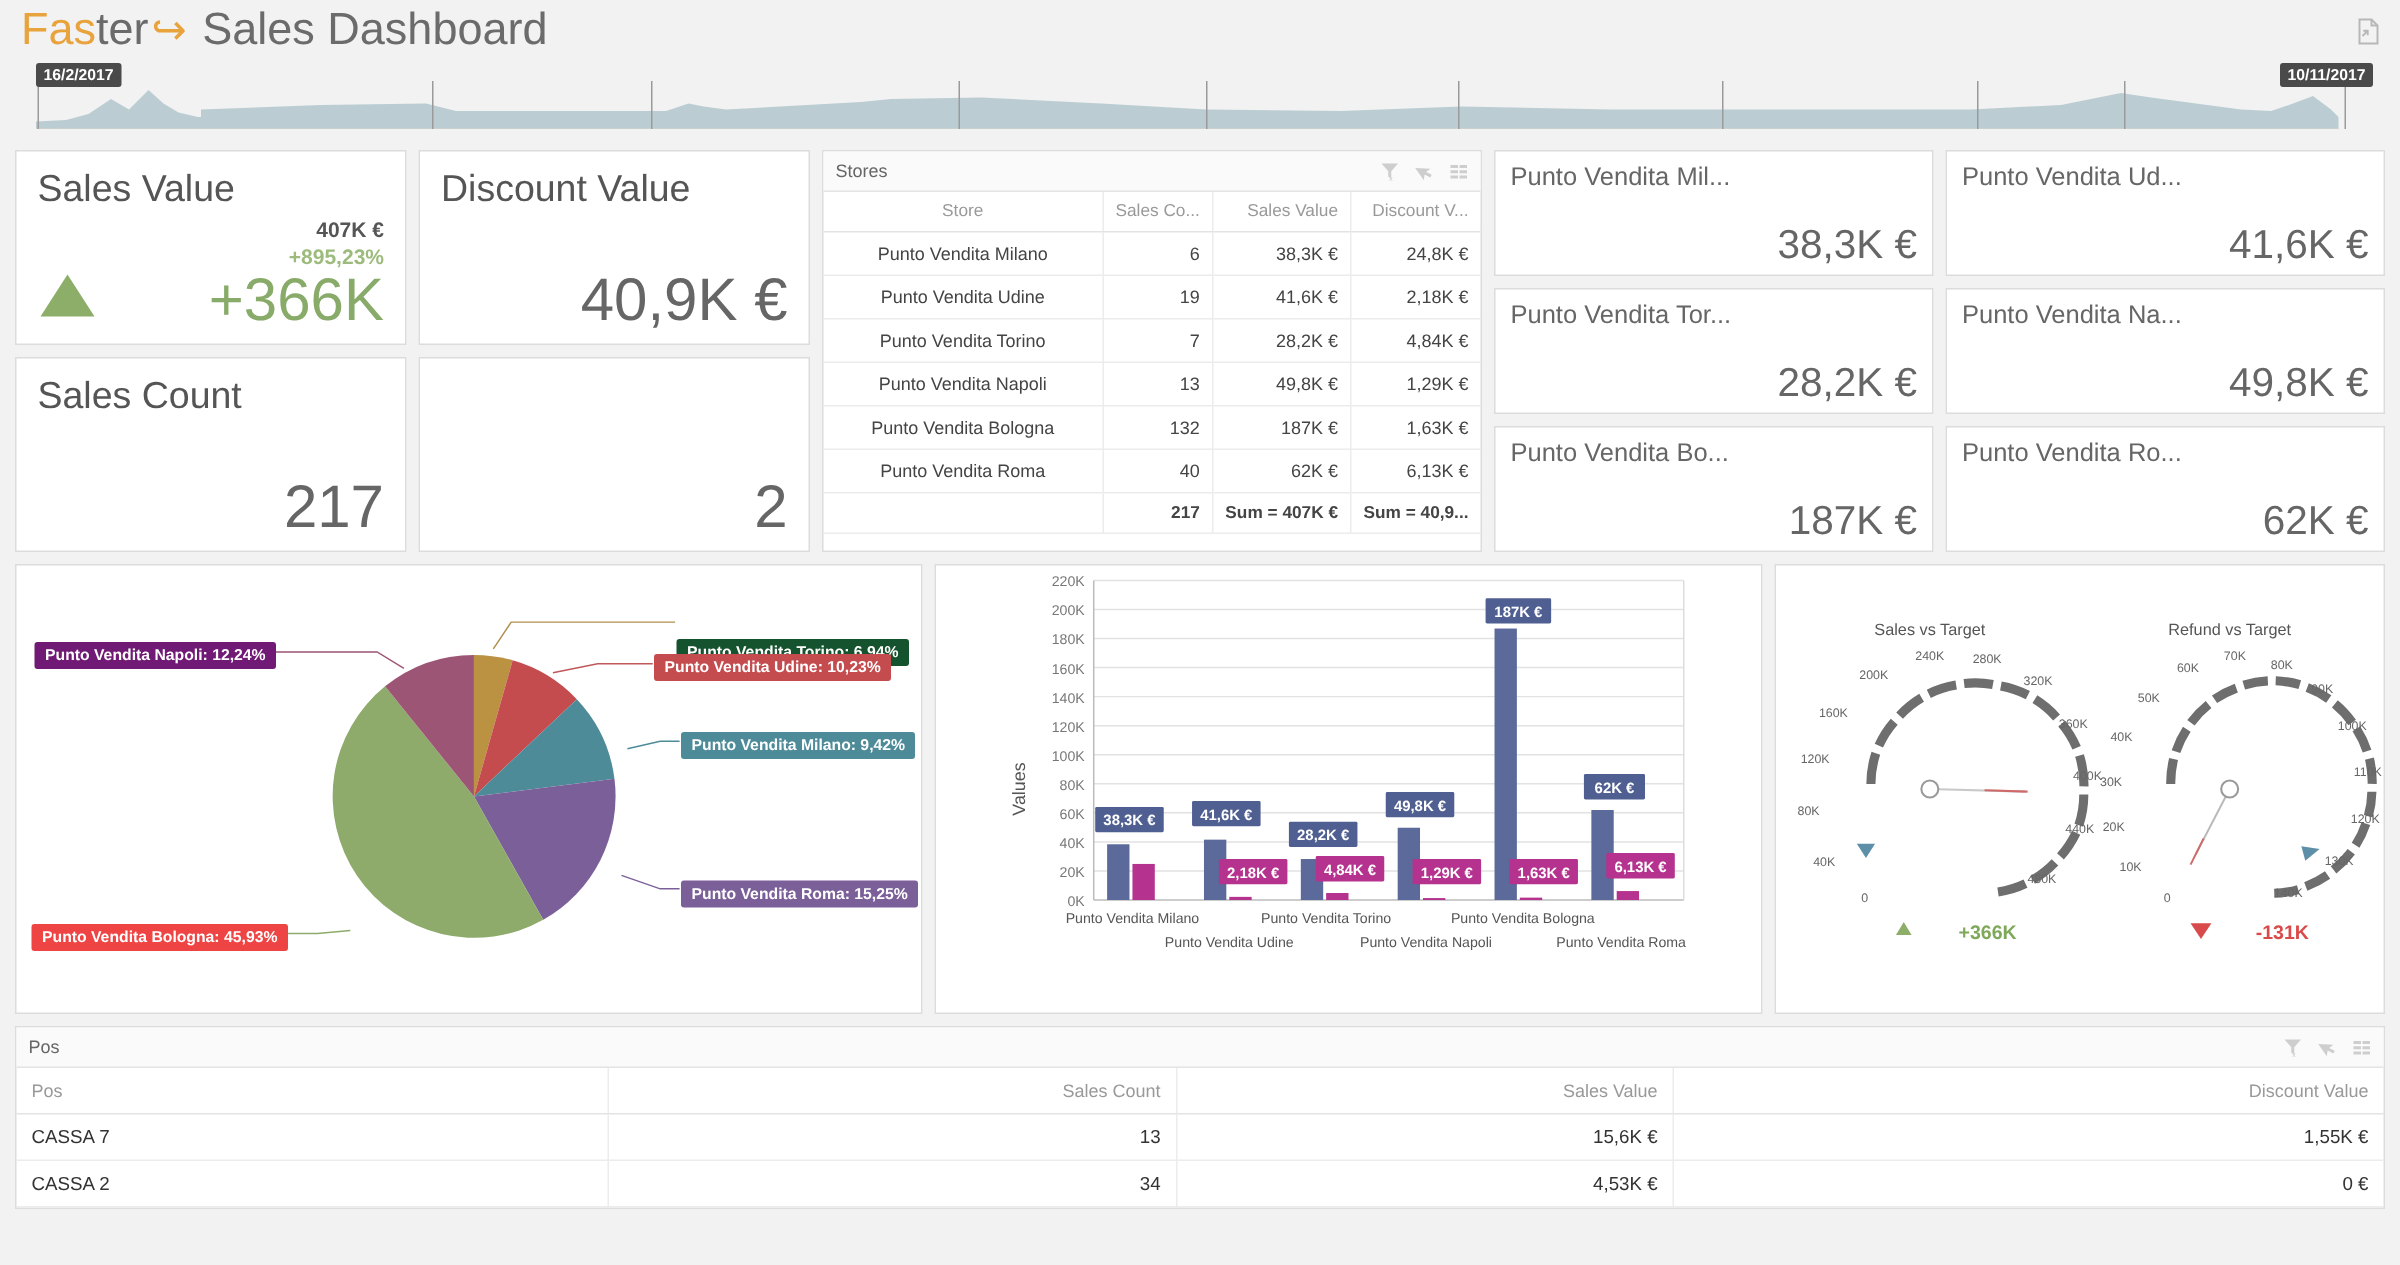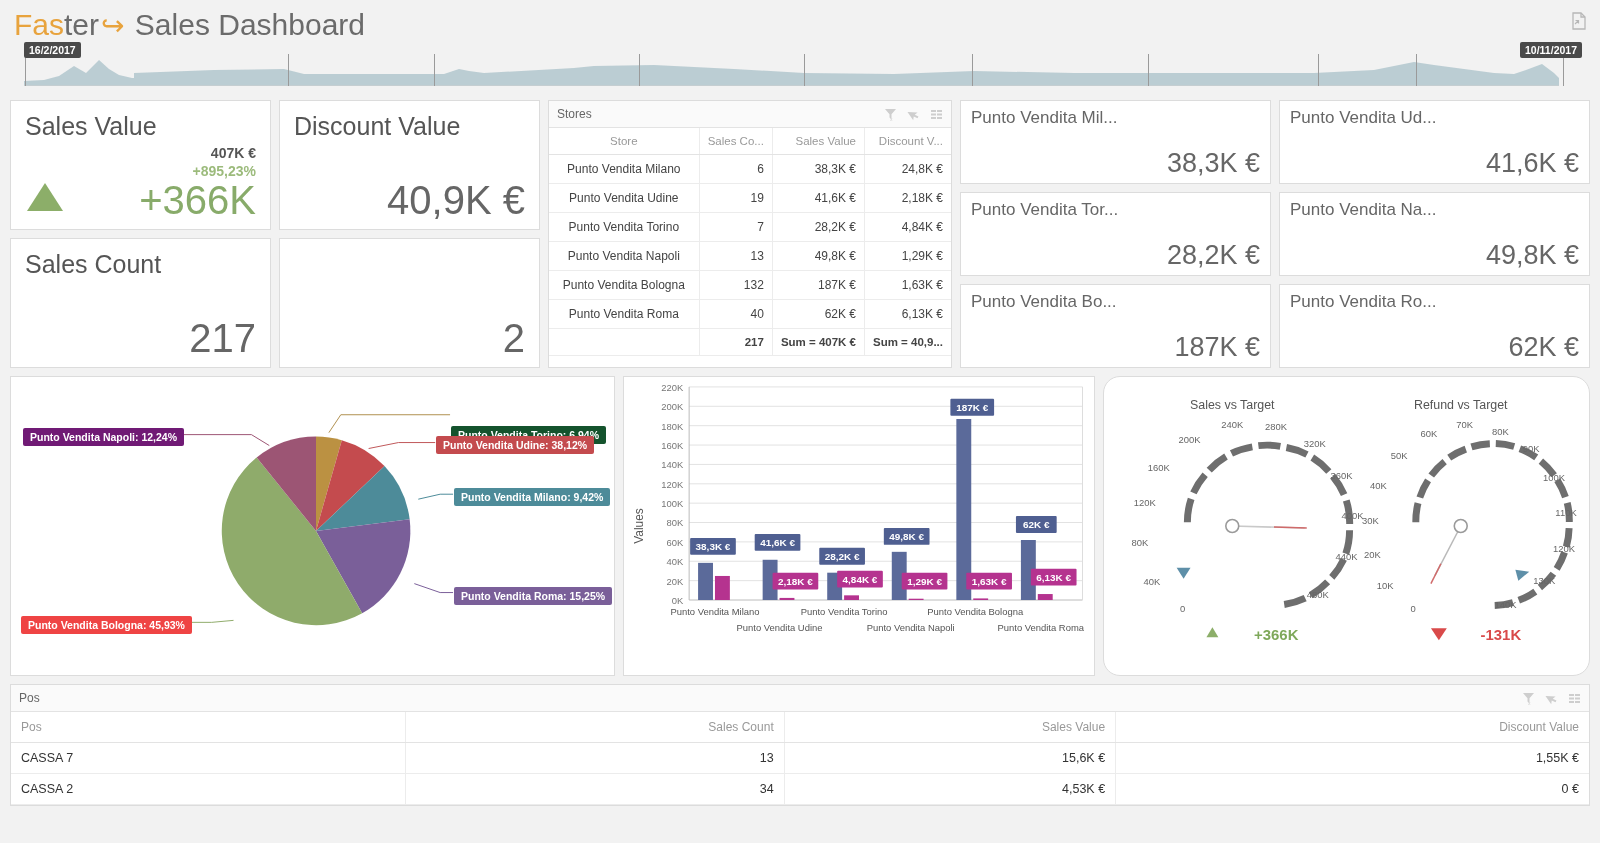--- a/index.html
+++ b/index.html
@@ -7,21 +7,21 @@
     width: 1600px; height: 843px;
     background: #f2f2f2;
     font-family: "Liberation Sans", sans-serif;
     color: #555;
     overflow: hidden;
     position: relative;
   }
 
   
   .header { height: 40px; position: relative; padding: 4px 0 0 14px; }
-  .brand { font-size: 30px; line-height: 42px; white-space: nowrap; }
+  .brand { font-size: 30px; line-height: 32px; white-space: nowrap; }
   .brand .f1 { color: #e8a33d; font-weight: 400; }
   .brand .f2 { color: #6b6b6b; font-weight: 400; }
   .brand .swoosh { color: #e8a33d; font-size: 28px; padding: 0 2px; }
   .brand .title { color: #6b6b6b; font-weight: 300; }
   .export-icon {
     position: absolute; right: 12px; top: 12px;
     width: 18px; height: 18px; opacity: .55; cursor: pointer;
   }
 
   
@@ -55,21 +55,21 @@
   .kpi-sub1 { position: absolute; right: 14px; top: 44px; font-size: 14px; font-weight: bold; color: #555; }
   .kpi-sub2 { position: absolute; right: 14px; top: 62px; font-size: 14px; font-weight: bold; color: #9cbb7c; }
   .kpi-tri {
     position: absolute; left: 16px; bottom: 18px;
     width: 0; height: 0; border-left: 18px solid transparent;
     border-right: 18px solid transparent; border-bottom: 28px solid #8cae69;
   }
 
   
   .stores-panel {
-    width: 404px; background: #fff; border: 1px solid #dcdcdc;
+    width: 440px; background: #fff; border: 1px solid #dcdcdc;
     display: flex; flex-direction: column;
   }
   .panel-head {
     height: 27px; background: #fafafa; border-bottom: 1px solid #e3e3e3;
     display: flex; align-items: center; padding: 0 8px; font-size: 12px; color: #666;
   }
   .panel-head .ptitle { flex: 1; }
   .panel-icons { display: flex; gap: 10px; align-items: center; }
   .panel-icons svg { opacity: .45; cursor: pointer; }
   table.grid { width: 100%; border-collapse: collapse; font-size: 12px; }
@@ -89,22 +89,22 @@
   
   .tiles { flex: 1; display: grid; grid-template-columns: 1fr 1fr; grid-template-rows: 1fr 1fr 1fr; gap: 8px; }
   .tile { background: #fff; border: 1px solid #dcdcdc; position: relative; padding: 7px 10px; overflow: hidden; }
   .tile-title { font-size: 17px; color: #666; white-space: nowrap; overflow: hidden; text-overflow: ellipsis; }
   .tile-val { position: absolute; right: 10px; bottom: 4px; font-size: 27px; color: #666; }
 
   
   .row2 { display: flex; gap: 8px; padding: 8px 10px 0 10px; height: 308px; }
   .chart-panel { background: #fff; border: 1px solid #dcdcdc; position: relative; }
   .pie-panel { width: 605px; }
-  .bar-panel { width: 472px; }
-  .gauge-panel { flex: 1; border-radius: 17px; }
+  .bar-panel { width: 552px; }
+  .gauge-panel { flex: 1; }
 
   .pielabel {
     position: absolute; font-size: 10.5px; font-weight: bold; color: #fff;
     padding: 3px 7px; border-radius: 2px; white-space: nowrap;
   }
 
   
   .pos-panel { margin: 8px 10px 0 10px; background: #fff; border: 1px solid #dcdcdc; }
   table.pos { width: 100%; border-collapse: collapse; font-size: 12.5px; }
   table.pos th {
@@ -304,21 +304,21 @@
       <g transform="translate(305,155)">
         <path d="M0,0 L0,-95 A95,95 0 0,1 26.0,-91.4 Z" fill="#bb9142"></path>
         <path d="M0,0 L26.0,-91.4 A95,95 0 0,1 69.0,-65.3 Z" fill="#c44b4e"></path>
         <path d="M0,0 L69.0,-65.3 A95,95 0 0,1 94.3,-11.8 Z" fill="#4d8b99"></path>
         <path d="M0,0 L94.3,-11.8 A95,95 0 0,1 46.5,82.8 Z" fill="#7a5f99"></path>
         <path d="M0,0 L46.5,82.8 A95,95 0 0,1 -59.7,-73.9 Z" fill="#8fab6b"></path>
         <path d="M0,0 L-59.7,-73.9 A95,95 0 0,1 0,-95 Z" fill="#9c5574"></path>
       </g>
     </svg>
     <div class="pielabel" style="background:#14532d; left:440px; top:49px;">Punto Vendita Torino: 6,94%</div>
-    <div class="pielabel" style="background:#c44b4e; left:425px; top:59px;">Punto Vendita Udine:     38,12%</div>
+    <div class="pielabel" style="background:#c44b4e; left:425px; top:59px;">Punto Vendita Udine:     10,23%</div>
     <div class="pielabel" style="background:#4d8b99; left:443px; top:111px;">Punto Vendita Milano: 9,42%</div>
     <div class="pielabel" style="background:#7a5f99; left:443px; top:210px;">Punto Vendita Roma: 15,25%</div>
     <div class="pielabel" style="background:#ef4444; left:10px; top:239px;">Punto Vendita Bologna: 45,93%</div>
     <div class="pielabel" style="background:#701a75; left:12px; top:51px;">Punto Vendita Napoli: 12,24%</div>
   </div>
 
   <div class="chart-panel bar-panel">
     <svg width="100%" height="100%" viewBox="0 0 470 300">
       <text x="18" y="150" font-size="12" fill="#555" text-anchor="middle" transform="rotate(-90 18 150)">Values</text>
       <g font-size="9.5" fill="#777" text-anchor="end">

